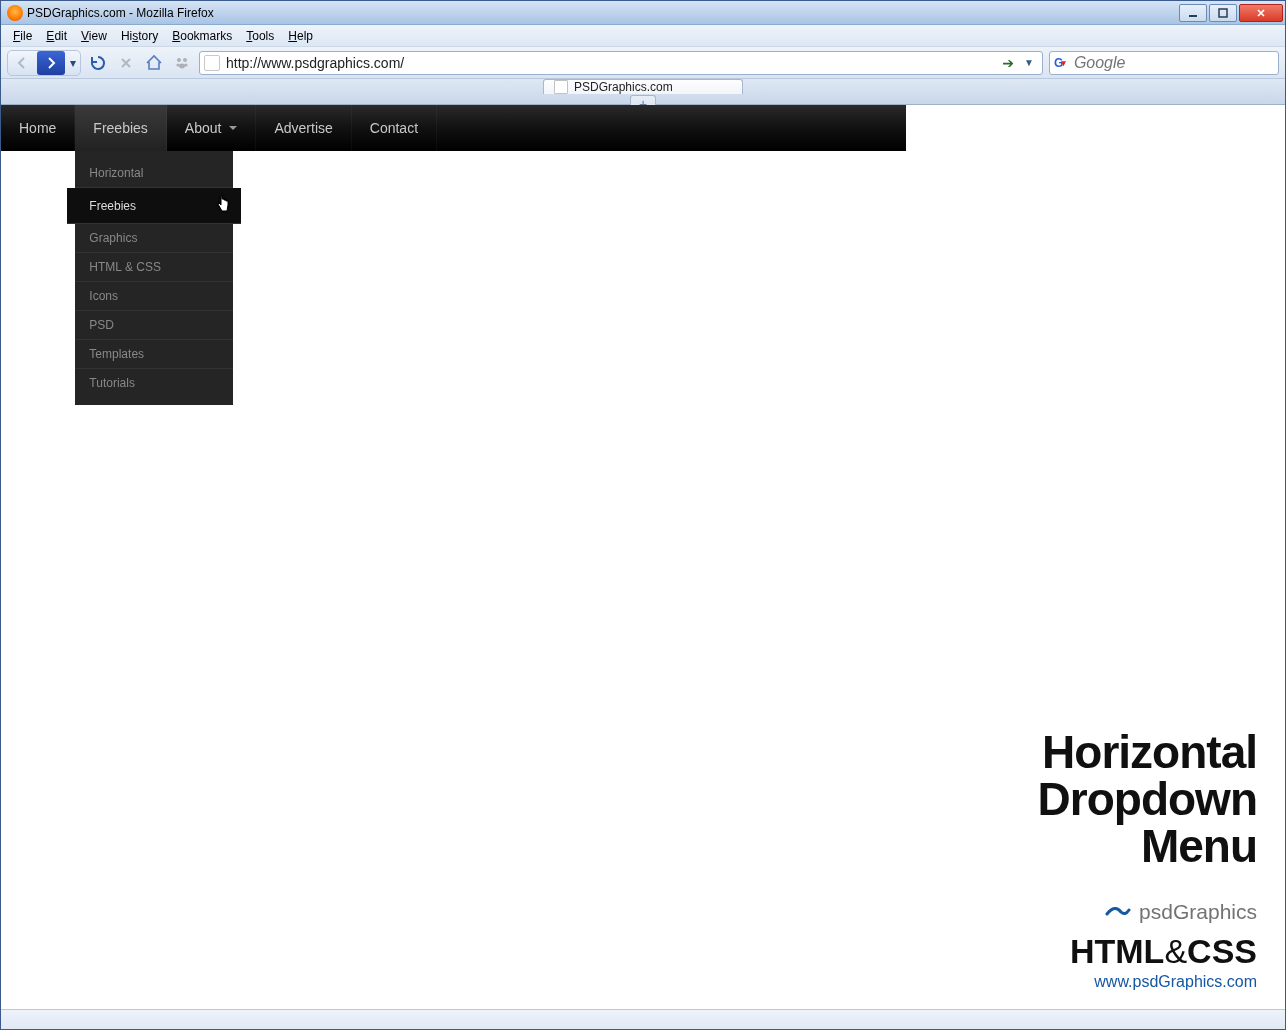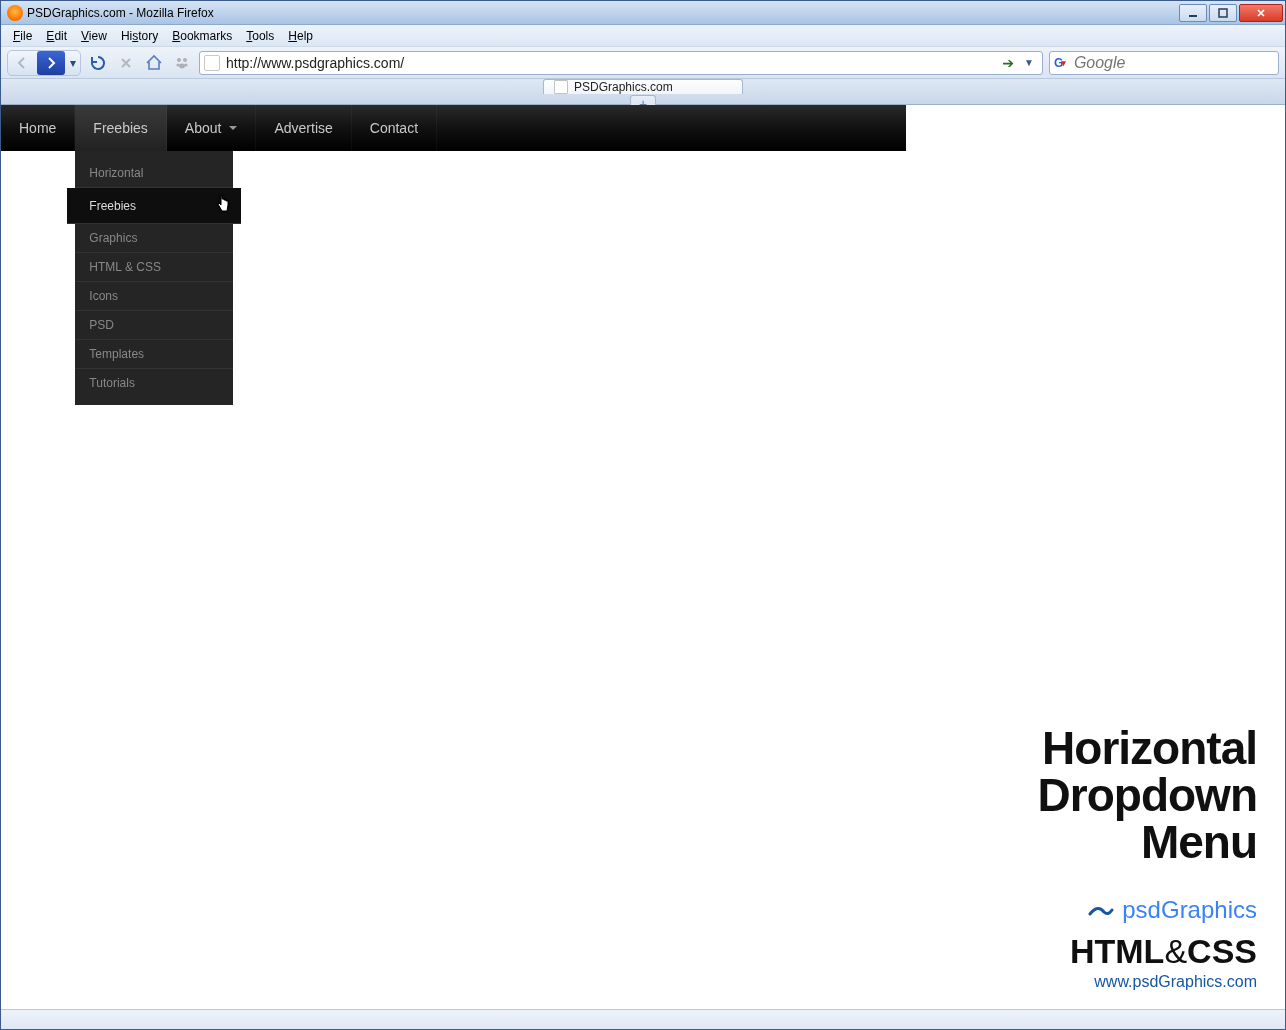--- a/index.html
+++ b/index.html
@@ -229,21 +229,21 @@
     right:28px; bottom:18px;
     text-align:right;
     color:#101010;
     font-family: Arial, sans-serif;
   }
   .watermark .big {
     font-size:46px; font-weight:800; line-height:1.02; letter-spacing:-1px;
   }
   .watermark .brand {
     margin-top:30px;
-    font-size:24px; color:#3b82f6;
+    font-size:21px; color:#737373;
     display:flex; align-items:center; justify-content:flex-end; gap:8px;
   }
   .watermark .brand .logo-sw {
     width:26px;height:20px; position:relative;
   }
   .watermark .htmlcss {
     font-size:34px; font-weight:800; letter-spacing:0px; color:#101010;
     margin-top:8px;
   }
   .watermark .htmlcss .amp { font-weight:400; }

